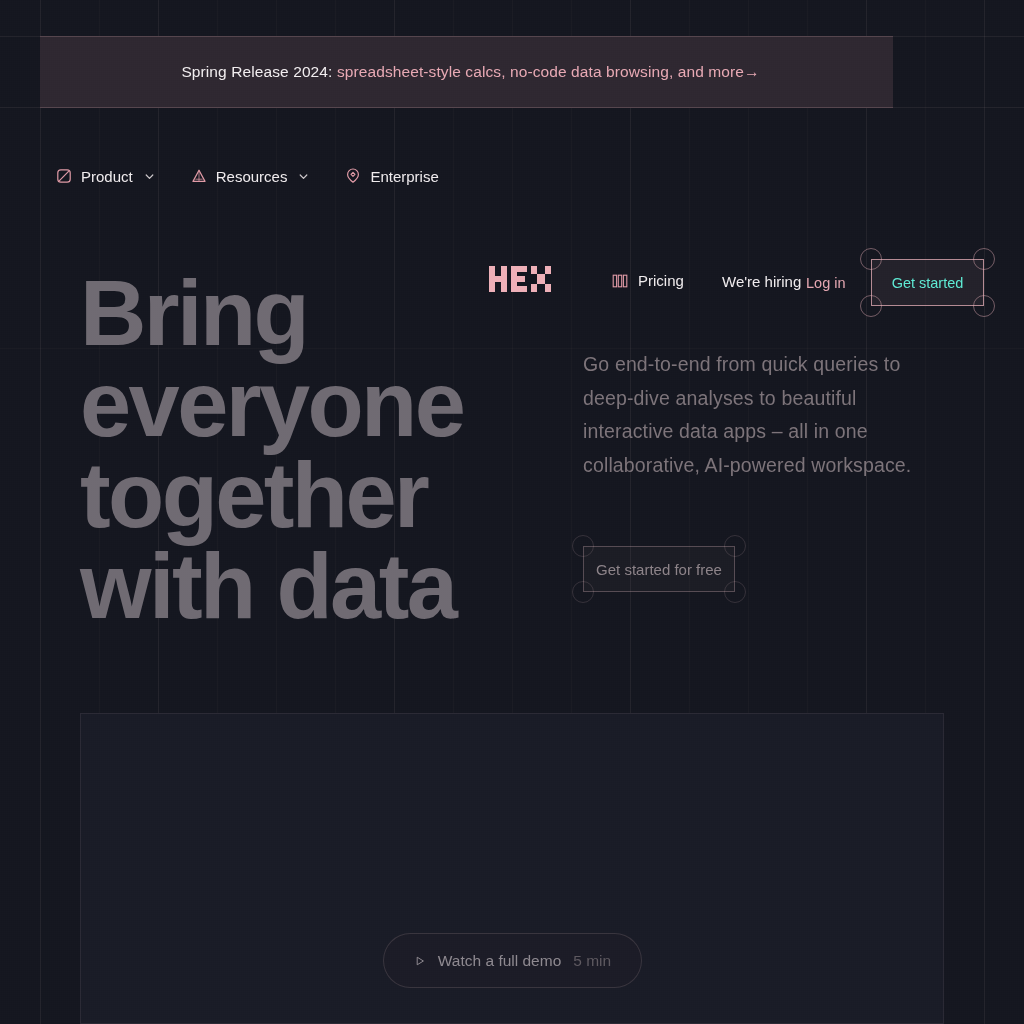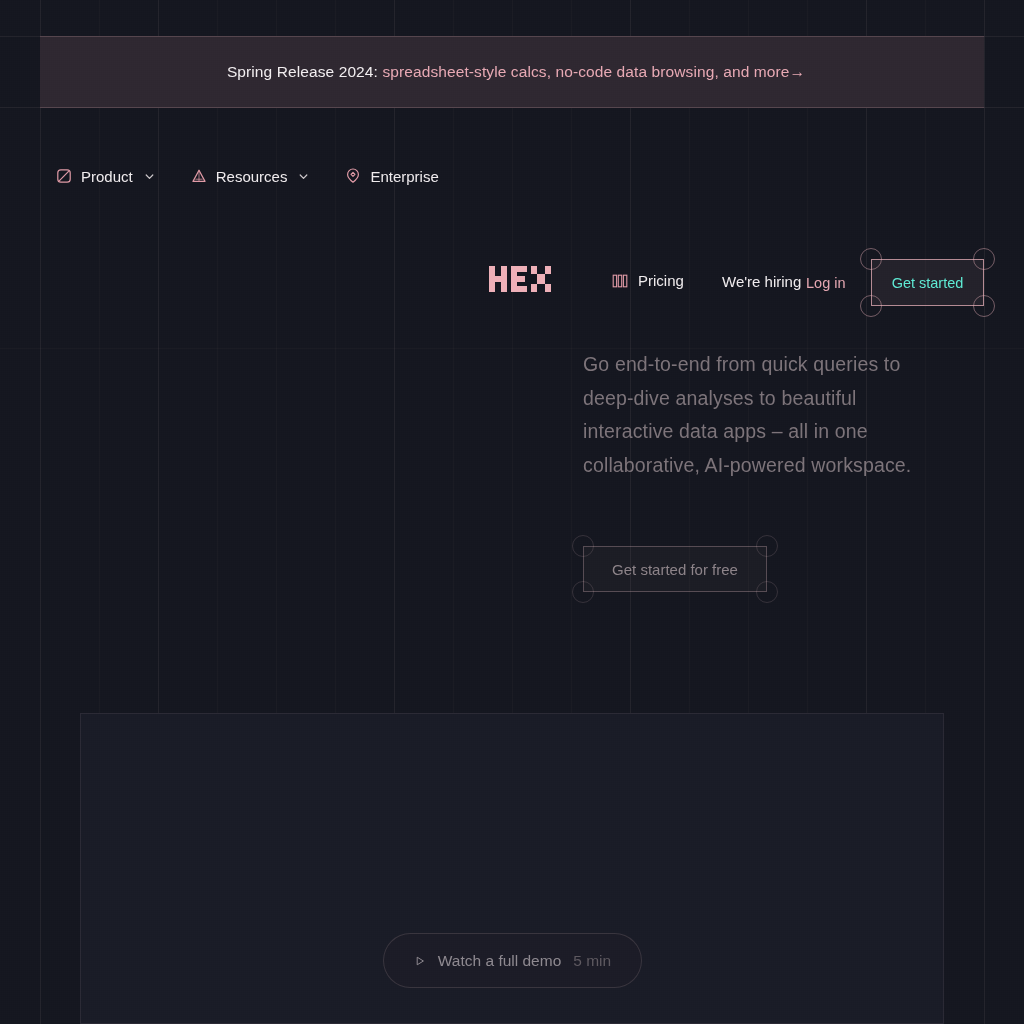--- a/index.html
+++ b/index.html
@@ -55,21 +55,21 @@
     background-image:
       repeating-linear-gradient(0deg, rgba(255,255,255,0.012) 0 1px, rgba(0,0,0,0) 1px 2px),
       repeating-linear-gradient(90deg, rgba(255,255,255,0.012) 0 1px, rgba(0,0,0,0) 1px 2px);
   }
 
   
   .banner {
     position: absolute;
     left: 40px;
     top: 36px;
-    width: 944px;
+    width: 853px;
     height: 72px;
     background: #2e2730;
     border-top: 1px solid rgba(228,177,184,0.22);
     border-bottom: 1px solid rgba(228,177,184,0.22);
     display: flex;
     align-items: center;
     justify-content: center;
     z-index: 10;
     padding-left: 8px;
   }
@@ -210,21 +210,21 @@
 
   .cta-row {
     position: absolute;
     left: 583px;
     top: 546px;
     display: flex;
     align-items: flex-start;
     gap: 29px;
     z-index: 12;
   }
-  .cta-primary-wrap { position: relative; width: 184px; height: 46px; }
+  .cta-primary-wrap { position: relative; width: 152px; height: 46px; }
   .cta-primary {
     position: absolute;
     inset: 0;
     border: 1px solid rgba(226,186,193,0.30);
     background: rgba(226,186,193,0.035);
     display: flex;
     align-items: center;
     justify-content: center;
     color: #8d8389;
     font-size: 15px;
@@ -396,20 +396,21 @@
     <div class="getstarted-wrap">
       <span class="corner-circle cc-tl"></span>
       <span class="corner-circle cc-tr"></span>
       <span class="corner-circle cc-bl"></span>
       <span class="corner-circle cc-br"></span>
       <button class="getstarted">Get started</button>
     </div>
 
   </nav>
 
+  <h1 class="headline">Bring everyone together with data</h1>
 
   <p class="subcopy">Go end-to-end from quick queries to deep-dive analyses to beautiful interactive data apps – all in one collaborative, AI-powered workspace.</p>
 
   <div class="cta-row">
     <div class="cta-primary-wrap">
       <span class="corner-circle cc-tl"></span>
       <span class="corner-circle cc-tr"></span>
       <span class="corner-circle cc-bl"></span>
       <span class="corner-circle cc-br"></span>
       <button class="cta-primary">Get started for free</button>

